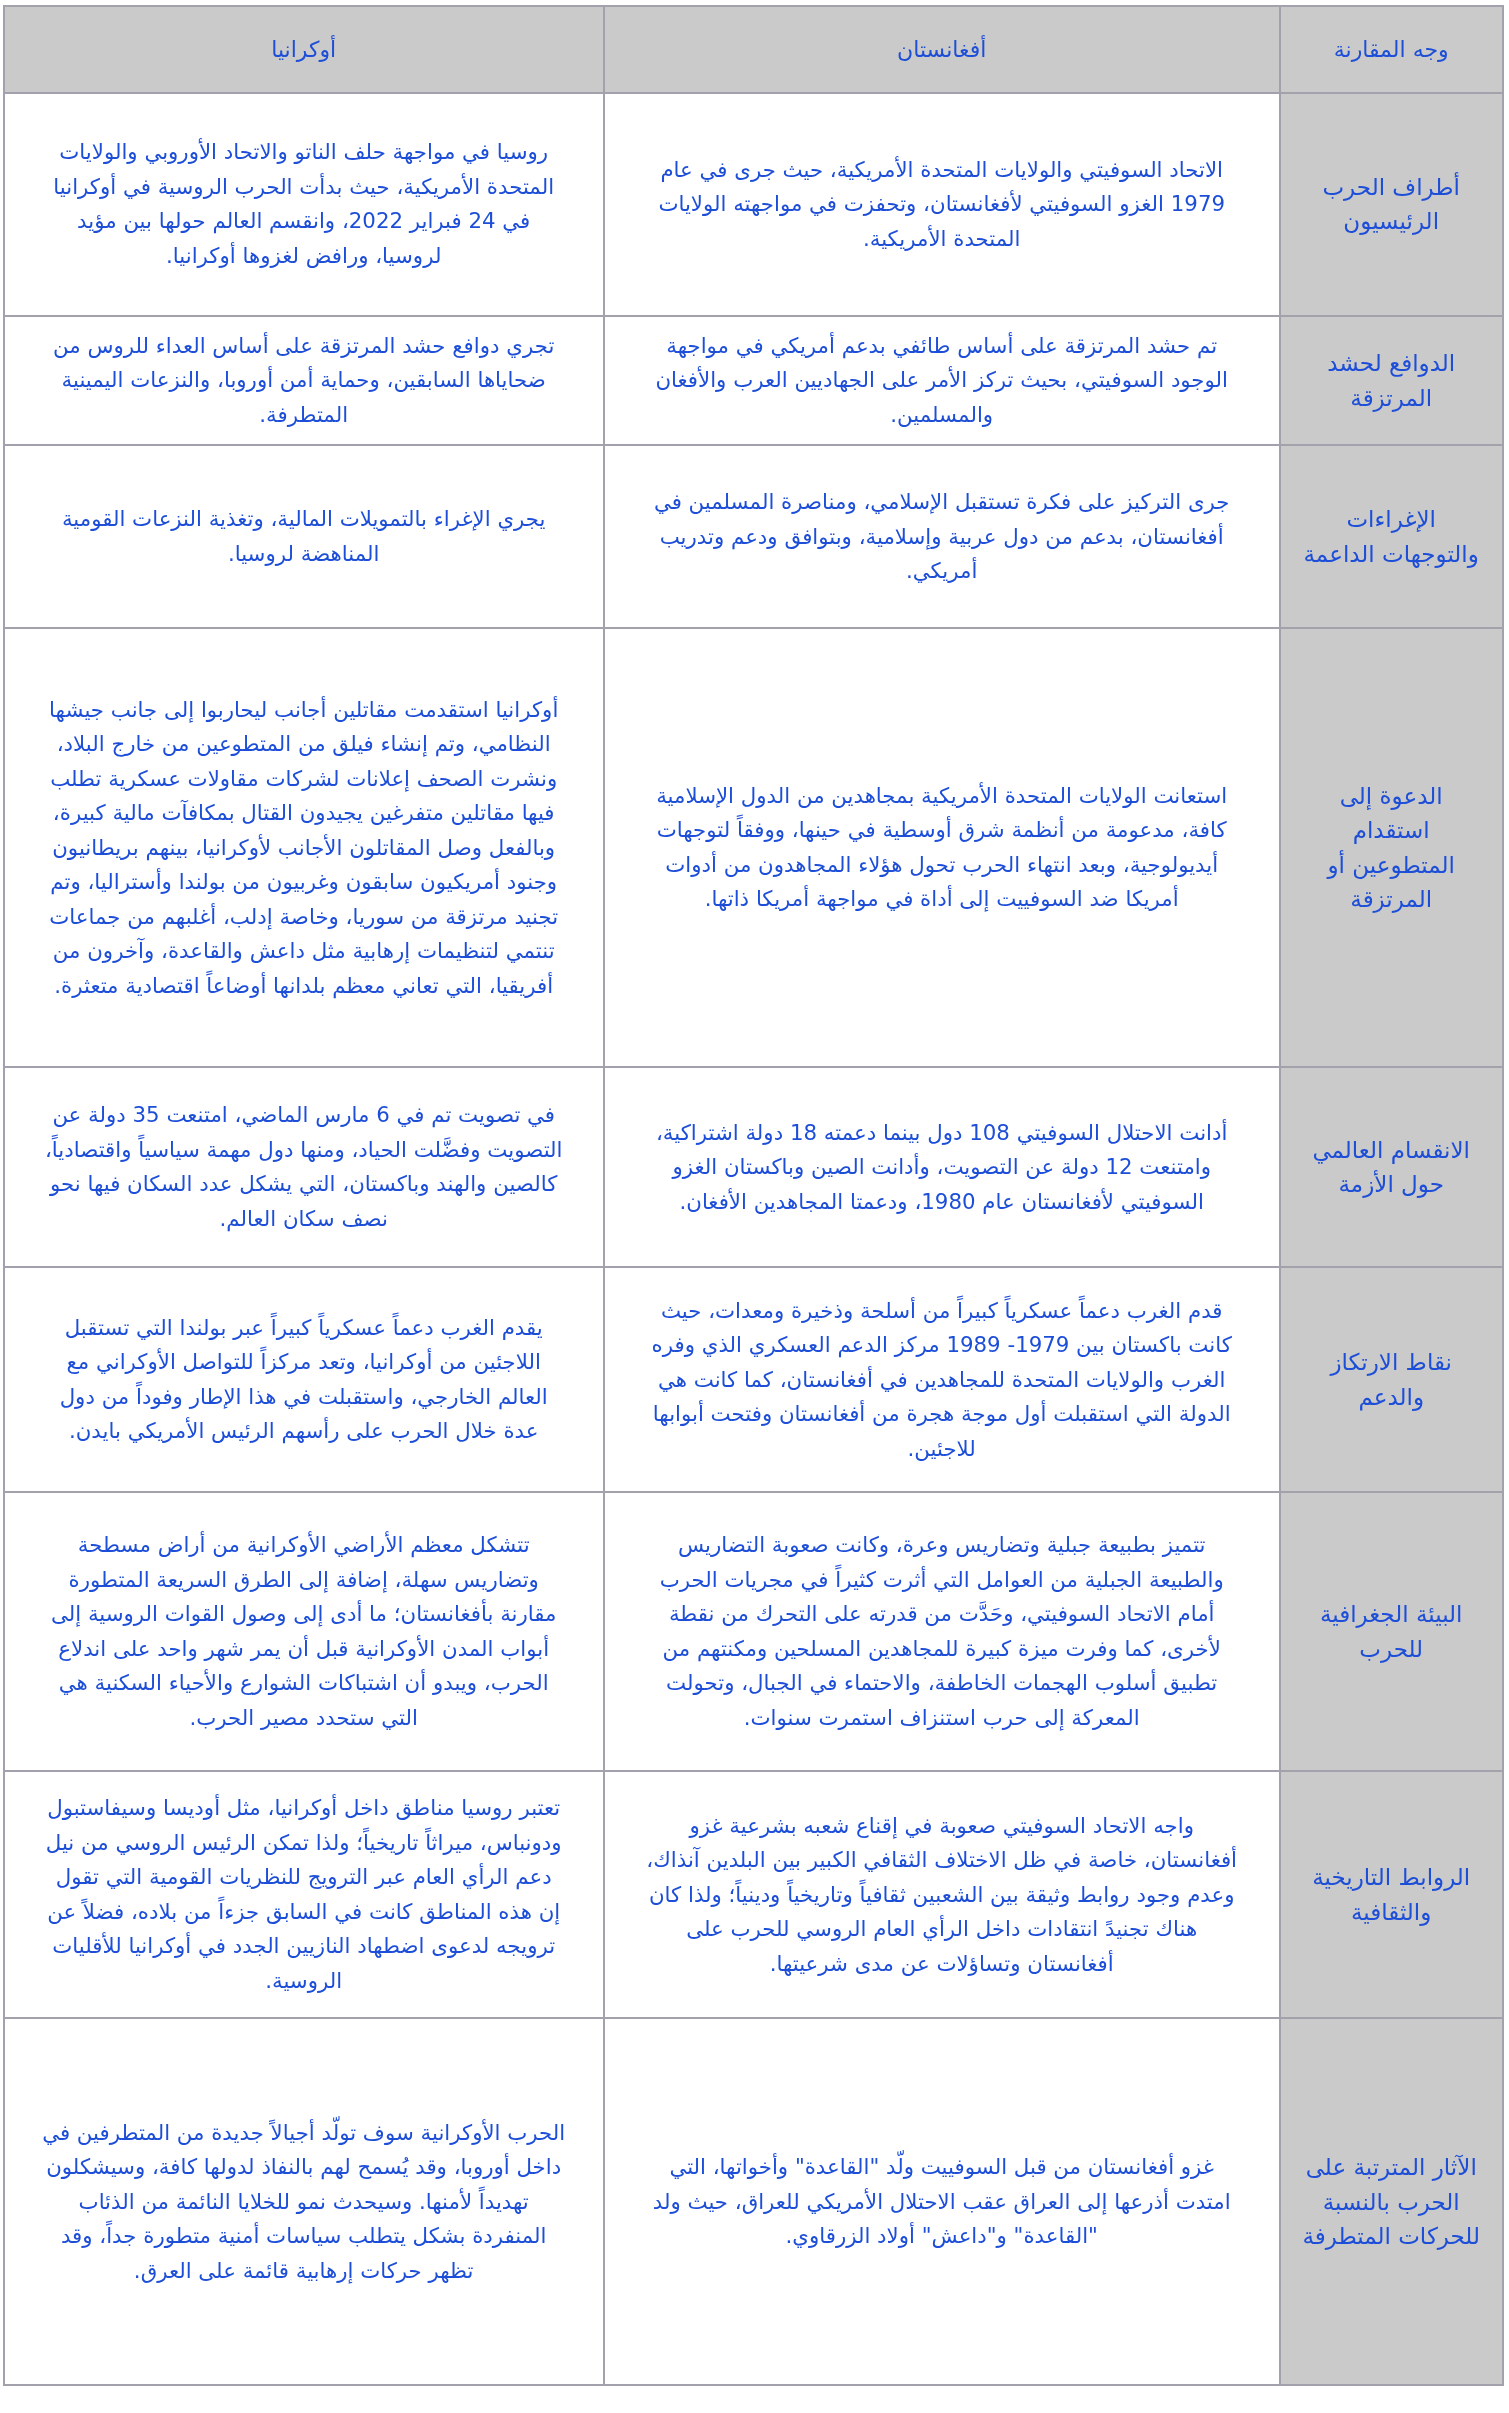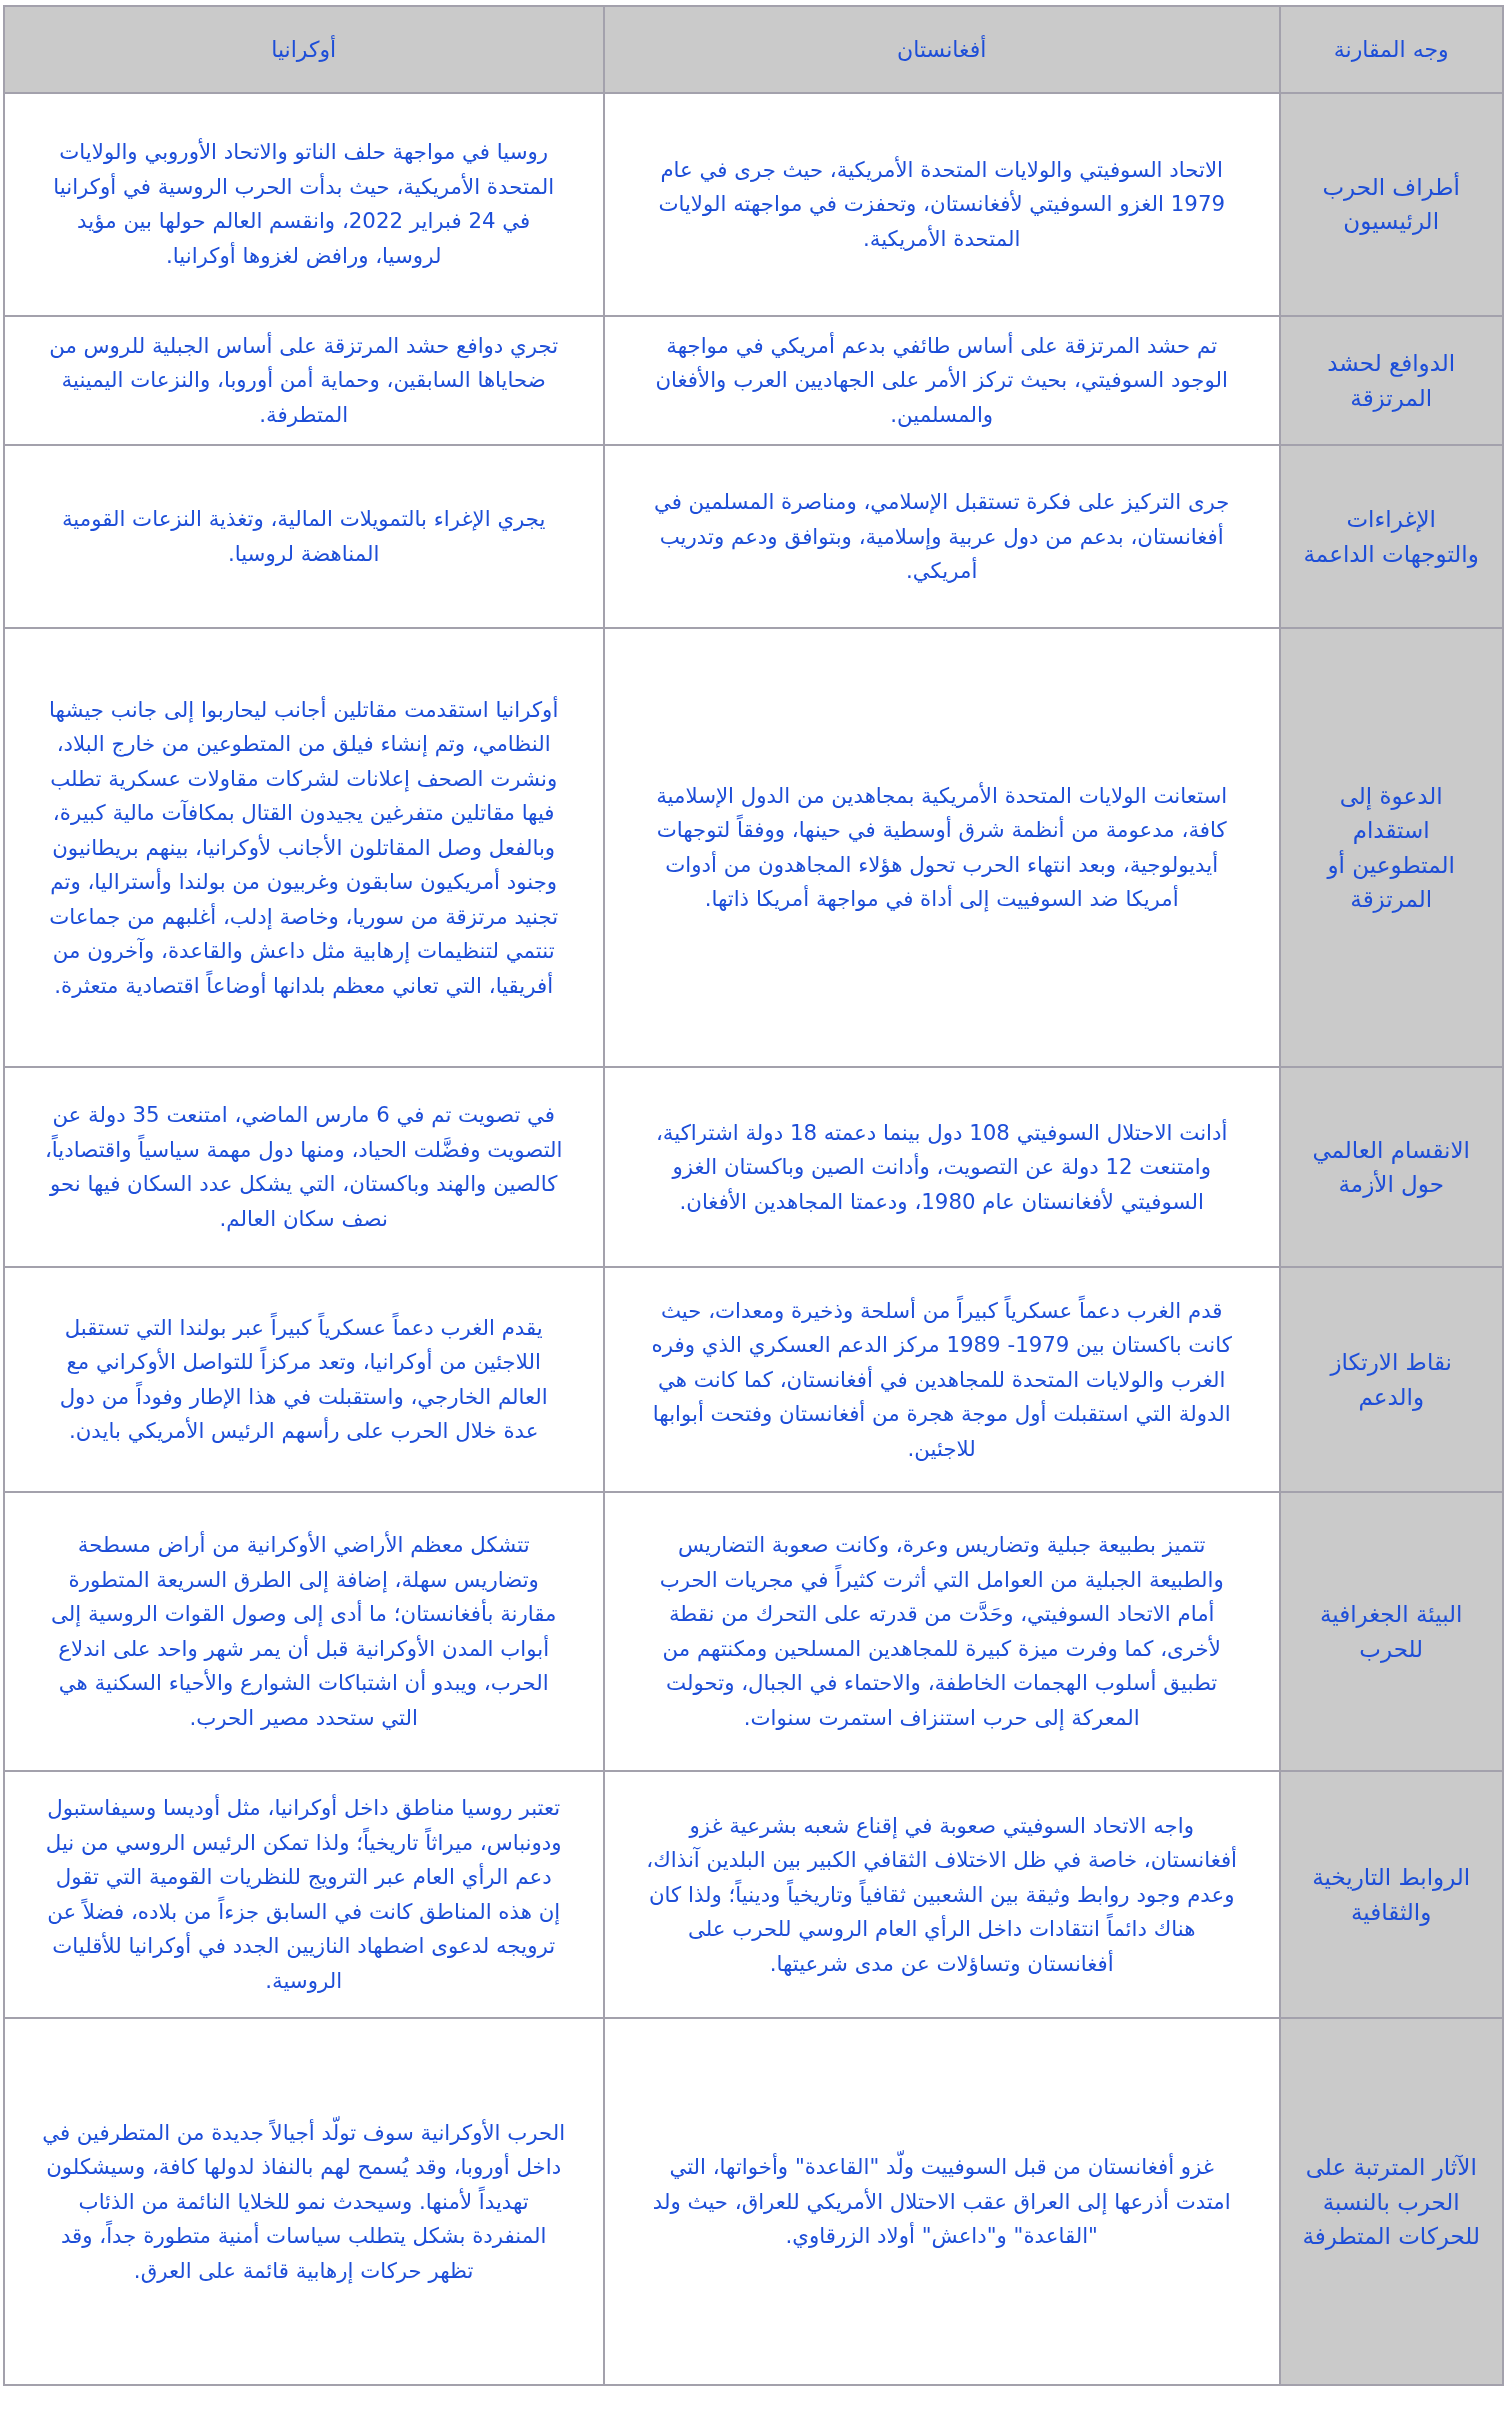--- a/index.html
+++ b/index.html
@@ -64,21 +64,21 @@
   </thead>
   <tbody>
     <tr style="height:223px">
       <td class="aspect">أطراف الحرب الرئيسيون</td>
       <td class="content">الاتحاد السوفيتي والولايات المتحدة الأمريكية، حيث جرى في عام 1979 الغزو السوفيتي لأفغانستان، وتحفزت في مواجهته الولايات المتحدة الأمريكية.</td>
       <td class="content">روسيا في مواجهة حلف الناتو والاتحاد الأوروبي والولايات المتحدة الأمريكية، حيث بدأت الحرب الروسية في أوكرانيا في 24 فبراير 2022، وانقسم العالم حولها بين مؤيد لروسيا، ورافض لغزوها أوكرانيا.</td>
     </tr>
     <tr style="height:116px">
       <td class="aspect">الدوافع لحشد المرتزقة</td>
       <td class="content">تم حشد المرتزقة على أساس طائفي بدعم أمريكي في مواجهة الوجود السوفيتي، بحيث تركز الأمر على الجهاديين العرب والأفغان والمسلمين.</td>
-      <td class="content">تجري دوافع حشد المرتزقة على أساس الجبلية للروس من ضحاياها السابقين، وحماية أمن أوروبا، والنزعات اليمينية المتطرفة.</td>
+      <td class="content">تجري دوافع حشد المرتزقة على أساس العداء للروس من ضحاياها السابقين، وحماية أمن أوروبا، والنزعات اليمينية المتطرفة.</td>
     </tr>
     <tr style="height:183px">
       <td class="aspect">الإغراءات والتوجهات الداعمة</td>
       <td class="content">جرى التركيز على فكرة تستقبل الإسلامي، ومناصرة المسلمين في أفغانستان، بدعم من دول عربية وإسلامية، وبتوافق ودعم وتدريب أمريكي.</td>
       <td class="content">يجري الإغراء بالتمويلات المالية، وتغذية النزعات القومية المناهضة لروسيا.</td>
     </tr>
     <tr style="height:439px">
       <td class="aspect">الدعوة إلى استقدام المتطوعين أو المرتزقة</td>
       <td class="content">استعانت الولايات المتحدة الأمريكية بمجاهدين من الدول الإسلامية كافة، مدعومة من أنظمة شرق أوسطية في حينها، ووفقاً لتوجهات أيديولوجية، وبعد انتهاء الحرب تحول هؤلاء المجاهدون من أدوات أمريكا ضد السوفييت إلى أداة في مواجهة أمريكا ذاتها.</td>
       <td class="content">أوكرانيا استقدمت مقاتلين أجانب ليحاربوا إلى جانب جيشها النظامي، وتم إنشاء فيلق من المتطوعين من خارج البلاد، ونشرت الصحف إعلانات لشركات مقاولات عسكرية تطلب فيها مقاتلين متفرغين يجيدون القتال بمكافآت مالية كبيرة، وبالفعل وصل المقاتلون الأجانب لأوكرانيا، بينهم بريطانيون وجنود أمريكيون سابقون وغربيون من بولندا وأستراليا، وتم تجنيد مرتزقة من سوريا، وخاصة إدلب، أغلبهم من جماعات تنتمي لتنظيمات إرهابية مثل داعش والقاعدة، وآخرون من أفريقيا، التي تعاني معظم بلدانها أوضاعاً اقتصادية متعثرة.</td>
@@ -93,21 +93,21 @@
       <td class="content">قدم الغرب دعماً عسكرياً كبيراً من أسلحة وذخيرة ومعدات، حيث كانت باكستان بين 1979- 1989 مركز الدعم العسكري الذي وفره الغرب والولايات المتحدة للمجاهدين في أفغانستان، كما كانت هي الدولة التي استقبلت أول موجة هجرة من أفغانستان وفتحت أبوابها للاجئين.</td>
       <td class="content">يقدم الغرب دعماً عسكرياً كبيراً عبر بولندا التي تستقبل اللاجئين من أوكرانيا، وتعد مركزاً للتواصل الأوكراني مع العالم الخارجي، واستقبلت في هذا الإطار وفوداً من دول عدة خلال الحرب على رأسهم الرئيس الأمريكي بايدن.</td>
     </tr>
     <tr style="height:279px">
       <td class="aspect">البيئة الجغرافية للحرب</td>
       <td class="content">تتميز بطبيعة جبلية وتضاريس وعرة، وكانت صعوبة التضاريس والطبيعة الجبلية من العوامل التي أثرت كثيراً في مجريات الحرب أمام الاتحاد السوفيتي، وحَدَّت من قدرته على التحرك من نقطة لأخرى، كما وفرت ميزة كبيرة للمجاهدين المسلحين ومكنتهم من تطبيق أسلوب الهجمات الخاطفة، والاحتماء في الجبال، وتحولت المعركة إلى حرب استنزاف استمرت سنوات.</td>
       <td class="content">تتشكل معظم الأراضي الأوكرانية من أراض مسطحة وتضاريس سهلة، إضافة إلى الطرق السريعة المتطورة مقارنة بأفغانستان؛ ما أدى إلى وصول القوات الروسية إلى أبواب المدن الأوكرانية قبل أن يمر شهر واحد على اندلاع الحرب، ويبدو أن اشتباكات الشوارع والأحياء السكنية هي التي ستحدد مصير الحرب.</td>
     </tr>
     <tr style="height:247px">
       <td class="aspect">الروابط التاريخية والثقافية</td>
-      <td class="content">واجه الاتحاد السوفيتي صعوبة في إقناع شعبه بشرعية غزو أفغانستان، خاصة في ظل الاختلاف الثقافي الكبير بين البلدين آنذاك، وعدم وجود روابط وثيقة بين الشعبين ثقافياً وتاريخياً ودينياً؛ ولذا كان هناك دائماً انتقادات داخل الرأي العام الروسي للحرب على أفغانستان وتساؤلات عن مدى شرعيتها.</td>
+      <td class="content">واجه الاتحاد السوفيتي صعوبة في إقناع شعبه بشرعية غزو أفغانستان، خاصة في ظل الاختلاف الثقافي الكبير بين البلدين آنذاك، وعدم وجود روابط وثيقة بين الشعبين ثقافياً وتاريخياً ودينياً؛ ولذا كان هناك تجنيدً انتقادات داخل الرأي العام الروسي للحرب على أفغانستان وتساؤلات عن مدى شرعيتها.</td>
       <td class="content">تعتبر روسيا مناطق داخل أوكرانيا، مثل أوديسا وسيفاستبول ودونباس، ميراثاً تاريخياً؛ ولذا تمكن الرئيس الروسي من نيل دعم الرأي العام عبر الترويج للنظريات القومية التي تقول إن هذه المناطق كانت في السابق جزءاً من بلاده، فضلاً عن ترويجه لدعوى اضطهاد النازيين الجدد في أوكرانيا للأقليات الروسية.</td>
     </tr>
     <tr style="height:367px">
       <td class="aspect">الآثار المترتبة على الحرب بالنسبة للحركات المتطرفة</td>
       <td class="content">غزو أفغانستان من قبل السوفييت ولّد "القاعدة" وأخواتها، التي امتدت أذرعها إلى العراق عقب الاحتلال الأمريكي للعراق، حيث ولد "القاعدة" و"داعش" أولاد الزرقاوي.</td>
       <td class="content">الحرب الأوكرانية سوف تولّد أجيالاً جديدة من المتطرفين في داخل أوروبا، وقد يُسمح لهم بالنفاذ لدولها كافة، وسيشكلون تهديداً لأمنها. وسيحدث نمو للخلايا النائمة من الذئاب المنفردة بشكل يتطلب سياسات أمنية متطورة جداً، وقد تظهر حركات إرهابية قائمة على العرق.</td>
     </tr>
   </tbody>
 </table>
 

